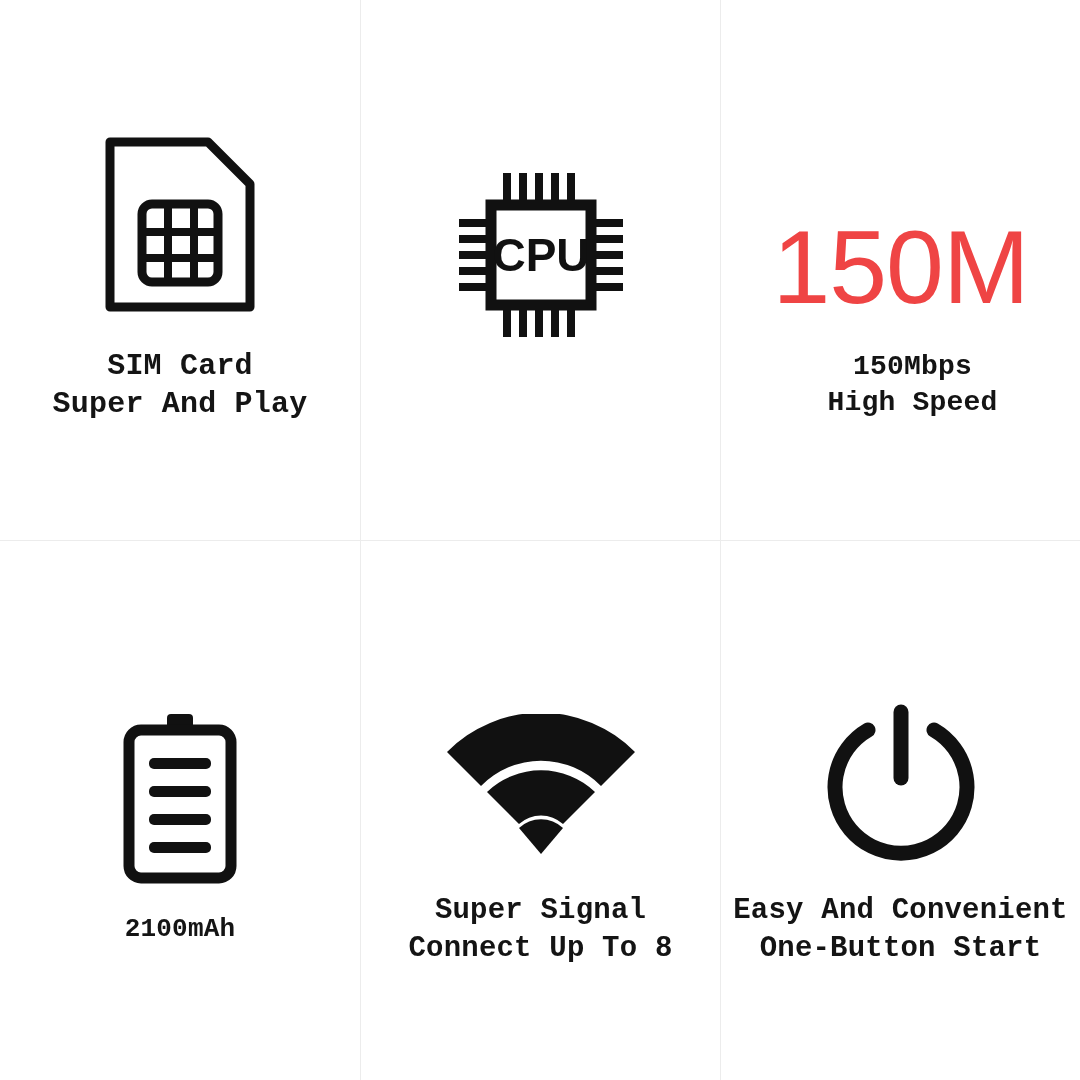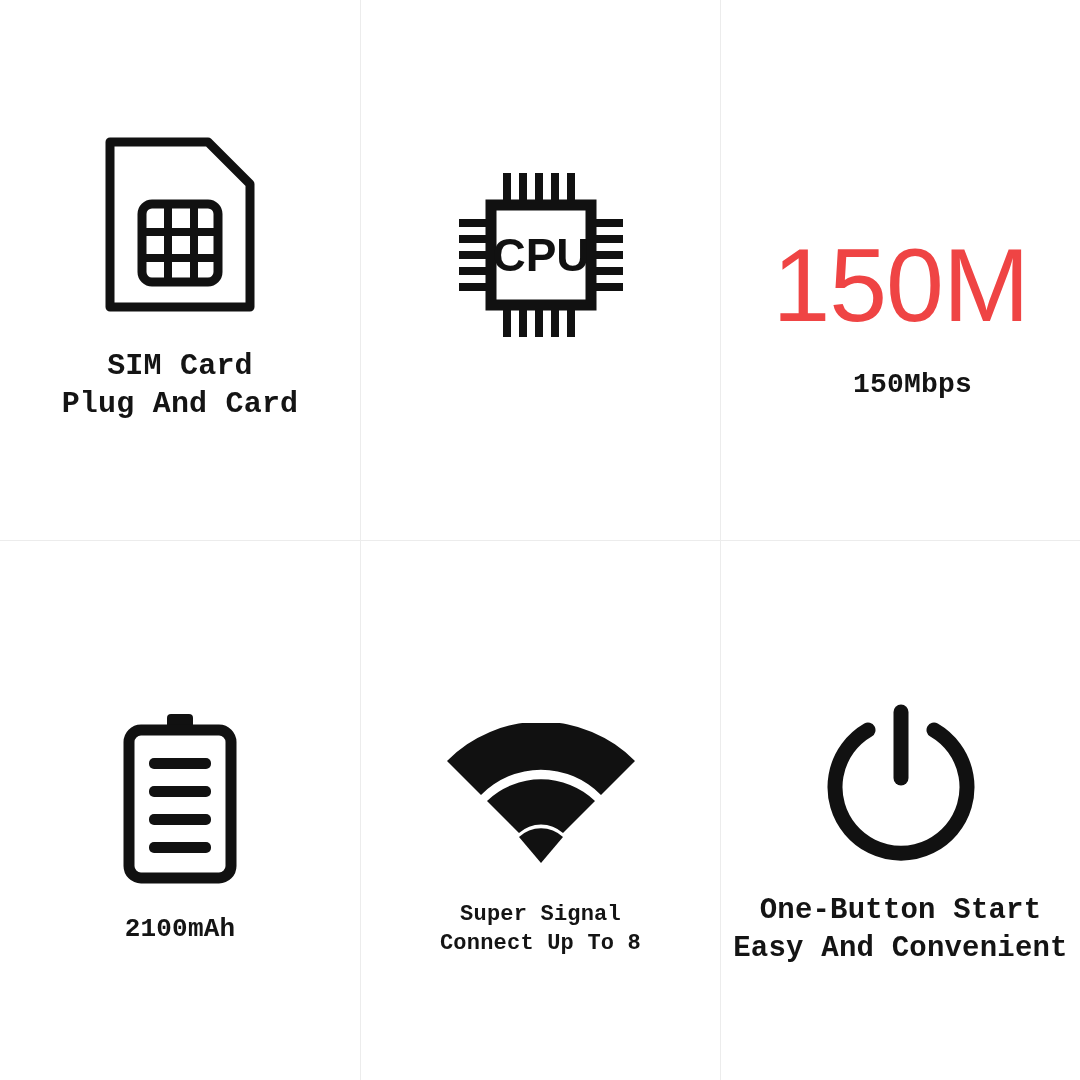--- a/index.html
+++ b/index.html
@@ -68,21 +68,21 @@
     display: block;
     white-space: nowrap;
     font-family: Liberation Mono, monospace;
   }
 
   
   .cap-sim { font-size: 30px; }
   .cap-cpu { font-size: 27px; }
   .cap-speed { font-size: 28px; margin-left: 24px; }
   .cap-battery { font-size: 27px; }
-  .cap-signal { font-size: 22px; }
+  .cap-signal { font-size: 29px; }
   .cap-power { font-size: 29px; }
 
   .cap-battery .line-1 { font-size: 26px; }
   .cap-battery .line-2 { font-size: 26px; font-weight: bold; }
 
   .big-text {
     font-size: 104px;
     font-weight: 400;
     letter-spacing: -1px;
     line-height: 1;
@@ -107,21 +107,21 @@
         <path d="M10 10 H108 L150 52 V175 H10 Z" stroke="#111111" stroke-width="9" stroke-linejoin="round" fill="none"></path>
         <rect x="42" y="72" width="76" height="78" rx="10" stroke="#111111" stroke-width="9" fill="none"></rect>
         <line x1="42" y1="100" x2="118" y2="100" stroke="#111111" stroke-width="8"></line>
         <line x1="42" y1="126" x2="118" y2="126" stroke="#111111" stroke-width="8"></line>
         <line x1="68" y1="72" x2="68" y2="150" stroke="#111111" stroke-width="8"></line>
         <line x1="94" y1="72" x2="94" y2="150" stroke="#111111" stroke-width="8"></line>
       </svg>
     </div>
     <div class="caption cap-sim">
       <span class="line line-1">SIM Card</span>
-      <span class="line line-2">Plug And Card</span>
+      <span class="line line-2">Super And Play</span>
     </div>
   </div>
 
   <div class="cell row-1 col-1">
     <div class="icon-wrap">
       <svg width="200" height="190" viewBox="0 0 200 190" fill="none" xmlns="http://www.w3.org/2000/svg">
         <rect x="50" y="40" width="100" height="100" stroke="#111111" stroke-width="11" fill="none"></rect>
 
         <rect x="62" y="8" width="8" height="28" fill="#111111"></rect>
         <rect x="78" y="8" width="8" height="28" fill="#111111"></rect>
@@ -152,20 +152,21 @@
     <div class="caption cap-cpu">
     </div>
   </div>
 
   <div class="cell row-1 col-2">
     <div class="icon-wrap">
       <div class="big-text">150M</div>
     </div>
     <div class="caption cap-speed">
       <span class="line line-1">150Mbps</span>
+      <span class="line line-2">High Speed</span>
     </div>
   </div>
 
   <div class="cell row-2 col-0">
     <div class="icon-wrap">
       <svg width="130" height="175" viewBox="0 0 130 175" fill="none" xmlns="http://www.w3.org/2000/svg">
         <rect x="52" y="4" width="26" height="16" rx="4" fill="#111111"></rect>
         <rect x="14" y="20" width="102" height="148" rx="12" stroke="#111111" stroke-width="11" fill="none"></rect>
         <rect x="34" y="48" width="62" height="11" rx="5" fill="#111111"></rect>
         <rect x="34" y="76" width="62" height="11" rx="5" fill="#111111"></rect>
@@ -193,18 +194,18 @@
   </div>
 
   <div class="cell row-2 col-2">
     <div class="icon-wrap">
       <svg width="160" height="160" viewBox="0 0 160 160" fill="none" xmlns="http://www.w3.org/2000/svg">
         <path d="M47 26 A 66 66 0 1 0 113 26" stroke="#111111" stroke-width="15" fill="none" stroke-linecap="round"></path>
         <line x1="80" y1="8" x2="80" y2="74" stroke="#111111" stroke-width="15" stroke-linecap="round"></line>
       </svg>
     </div>
     <div class="caption cap-power">
+      <span class="line line-2">Easy And Convenient</span>
       <span class="line line-1">One-Button Start</span>
-      <span class="line line-2">Easy And Convenient</span>
     </div>
   </div>
 
 </div>
 
 </body></html>

